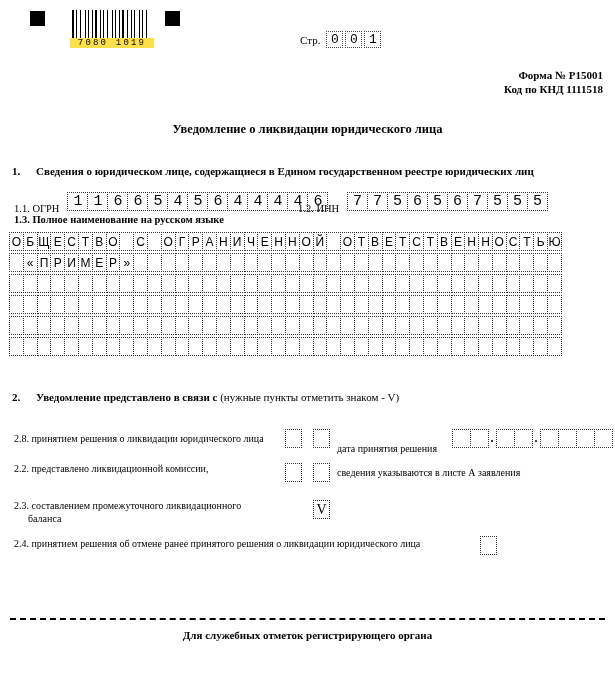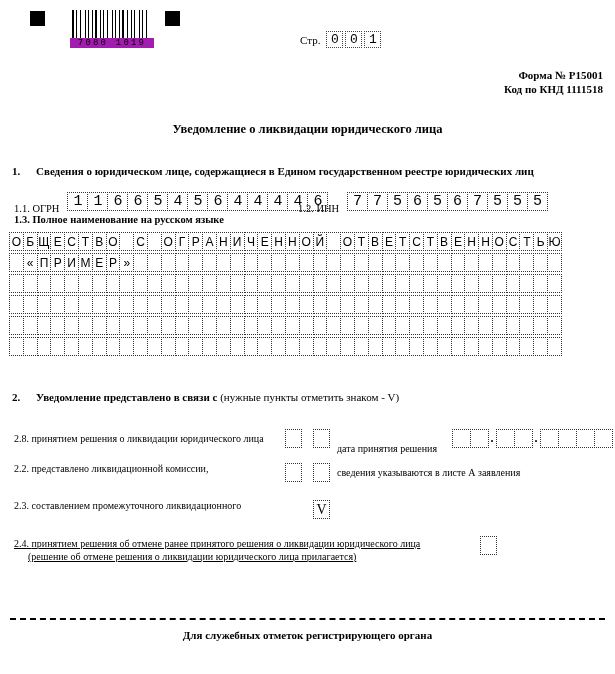--- a/index.html
+++ b/index.html
@@ -50,21 +50,21 @@
     margin-right: 1px;
   }
   .bc-digits {
     position: absolute;
     left: 40px;
     top: 30px;
     width: 84px;
     font-family: "Liberation Mono", "DejaVu Sans Mono", monospace;
     font-size: 9px;
     letter-spacing: 2.2px;
-    background: #a21caf;
+    background: #fde047;
     text-align: center;
   }
 
   
   .page-no {
     position: absolute;
     left: 300px;
     top: 31px;
     display: flex;
     align-items: center;
@@ -654,24 +654,24 @@
   <span>2.2.</span>
   <span>представлено ликвидационной комиссии,</span>
 </div>
 <div class="chk" style="left:285px; top:463px;"></div>
 <div class="chk" style="left:313px; top:463px;"></div>
 <div class="side-note" style="left:337px; top:467px;">сведения указываются в листе А заявления</div>
 
 <div class="item" style="left:14px; top:499px;">
   <span>2.3.</span>
   <span>составлением промежуточного ликвидационного</span>
+  <span class="l2">баланса</span>
 </div>
 <div class="chk" style="left:313px; top:500px;">V</div>
 
-<div class="item" style="left:14px; top:537px;text-decoration:underline;">
+<div class="item" style="left:14px; top:537px;">
   <span>2.4.</span>
   <span>принятием решения об отмене ранее принятого решения о ликвидации юридического лица</span>
-  <span class="l2">(решение об отмене решения о ликвидации юридического лица прилагается)</span>
 </div>
 <div class="chk" style="left:480px; top:536px;"></div>
 
 <div class="divider"></div>
 <div class="footer-title">Для служебных отметок регистрирующего органа</div>
 
 </body></html>

